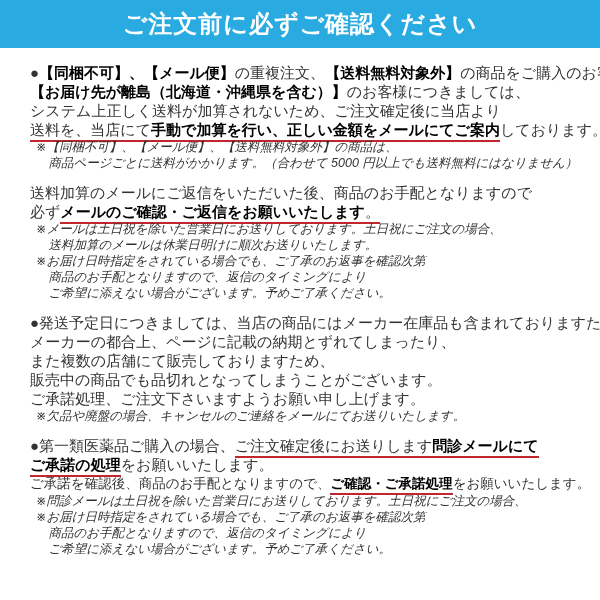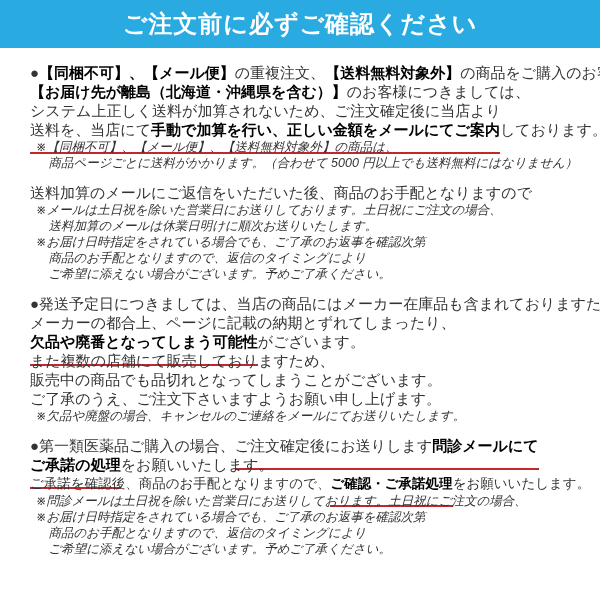--- a/index.html
+++ b/index.html
@@ -51,21 +51,21 @@
     padding-left: 6px;
     color: var(--body-text, #333333);
     font-style: italic;
   }
   .seg.bold {
     font-weight: bold;
     color: var(--bold-text, #000000);
   }
   .seg.redline {
     border-bottom: 2px solid var(--underline-color, #c1272d);
-    padding-bottom: 14px;
+    padding-bottom: 2px;
   }
 </style>
 </head>
 <body>
 
 <div class="header">
   <h1>ご注文前に必ずご確認ください</h1>
 </div>
 
 <div class="content">
@@ -73,33 +73,33 @@
       <div class="section">
         <div class="line normal"><span class="seg">●</span><span class="seg bold">【同梱不可】、【メール便】</span><span class="seg">の重複注文、</span><span class="seg bold">【送料無料対象外】</span><span class="seg">の商品をご購入のお客様、</span></div>
         <div class="line normal"><span class="seg bold">【お届け先が離島（北海道・沖縄県を含む）】</span><span class="seg">のお客様につきましては、</span></div>
         <div class="line normal"><span class="seg">システム上正しく送料が加算されないため、ご注文確定後に当店より</span></div>
         <div class="line normal"><span class="seg redline">送料を、当店にて</span><span class="seg bold redline">手動で加算を行い、正しい金額をメールにてご案内</span><span class="seg">しております。</span></div>
         <div class="line small"><span class="seg">※【同梱不可】、【メール便】、【送料無料対象外】の商品は、</span></div>
         <div class="line small"><span class="seg">　商品ページごとに送料がかかります。（合わせて 5000 円以上でも送料無料にはなりません）</span></div>
       </div>
       <div class="section">
         <div class="line normal"><span class="seg">送料加算のメールにご返信をいただいた後、商品のお手配となりますので</span></div>
+        <div class="line normal"><span class="seg">必ず</span><span class="seg bold redline">メールのご確認・ご返信をお願いいたします</span><span class="seg redline">。</span></div>
         <div class="line small"><span class="seg">※メールは土日祝を除いた営業日にお送りしております。土日祝にご注文の場合、</span></div>
         <div class="line small"><span class="seg">　送料加算のメールは休業日明けに順次お送りいたします。</span></div>
         <div class="line small"><span class="seg">※お届け日時指定をされている場合でも、ご了承のお返事を確認次第</span></div>
         <div class="line small"><span class="seg">　商品のお手配となりますので、返信のタイミングにより</span></div>
         <div class="line small"><span class="seg">　ご希望に添えない場合がございます。予めご了承ください。</span></div>
       </div>
       <div class="section">
         <div class="line normal"><span class="seg">●発送予定日につきましては、当店の商品にはメーカー在庫品も含まれておりますため</span></div>
         <div class="line normal"><span class="seg">メーカーの都合上、ページに記載の納期とずれてしまったり、</span></div>
-        <div class="line normal"><span class="seg bold redline">欠品や廃番となってしまう可能性</span><span class="seg">がございます。</span></div>
         <div class="line normal"><span class="seg">また複数の店舗にて販売しておりますため、</span></div>
         <div class="line normal"><span class="seg">販売中の商品でも品切れとなってしまうことがございます。</span></div>
-        <div class="line normal"><span class="seg">ご了承のうえ、ご注文下さいますようお願い申し上げます。</span></div>
+        <div class="line normal"><span class="seg">ご承諾処理、ご注文下さいますようお願い申し上げます。</span></div>
         <div class="line small"><span class="seg">※欠品や廃盤の場合、キャンセルのご連絡をメールにてお送りいたします。</span></div>
       </div>
       <div class="section">
         <div class="line normal"><span class="seg">●第一類医薬品ご購入の場合、</span><span class="seg redline">ご注文確定後にお送りします</span><span class="seg bold redline">問診メールにて</span></div>
         <div class="line normal"><span class="seg bold redline">ご承諾の処理</span><span class="seg">をお願いいたします。</span></div>
         <div class="line medium"><span class="seg">ご承諾を確認後、商品のお手配となりますので、</span><span class="seg bold redline">ご確認・ご承諾処理</span><span class="seg">をお願いいたします。</span></div>
         <div class="line small"><span class="seg">※問診メールは土日祝を除いた営業日にお送りしております。土日祝にご注文の場合、</span></div>
         <div class="line small"><span class="seg">※お届け日時指定をされている場合でも、ご了承のお返事を確認次第</span></div>
         <div class="line small"><span class="seg">　商品のお手配となりますので、返信のタイミングにより</span></div>
         <div class="line small"><span class="seg">　ご希望に添えない場合がございます。予めご了承ください。</span></div>

